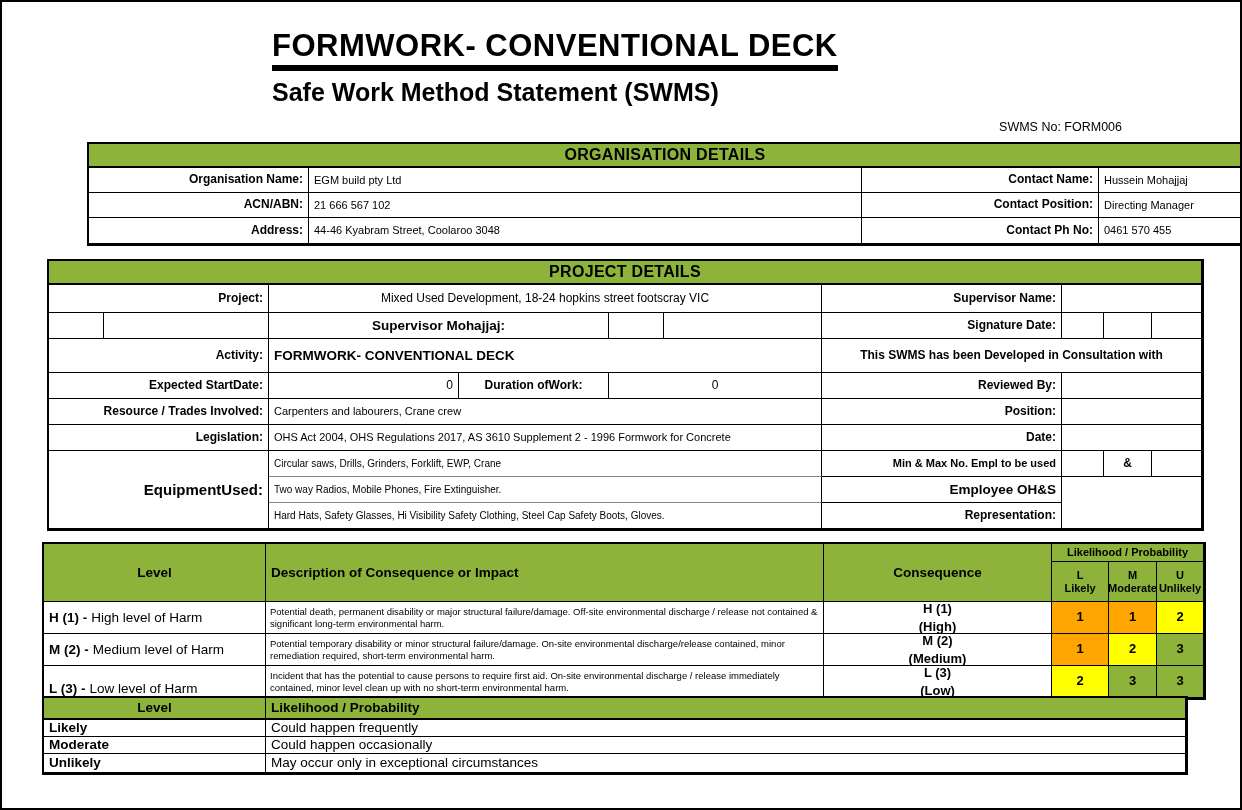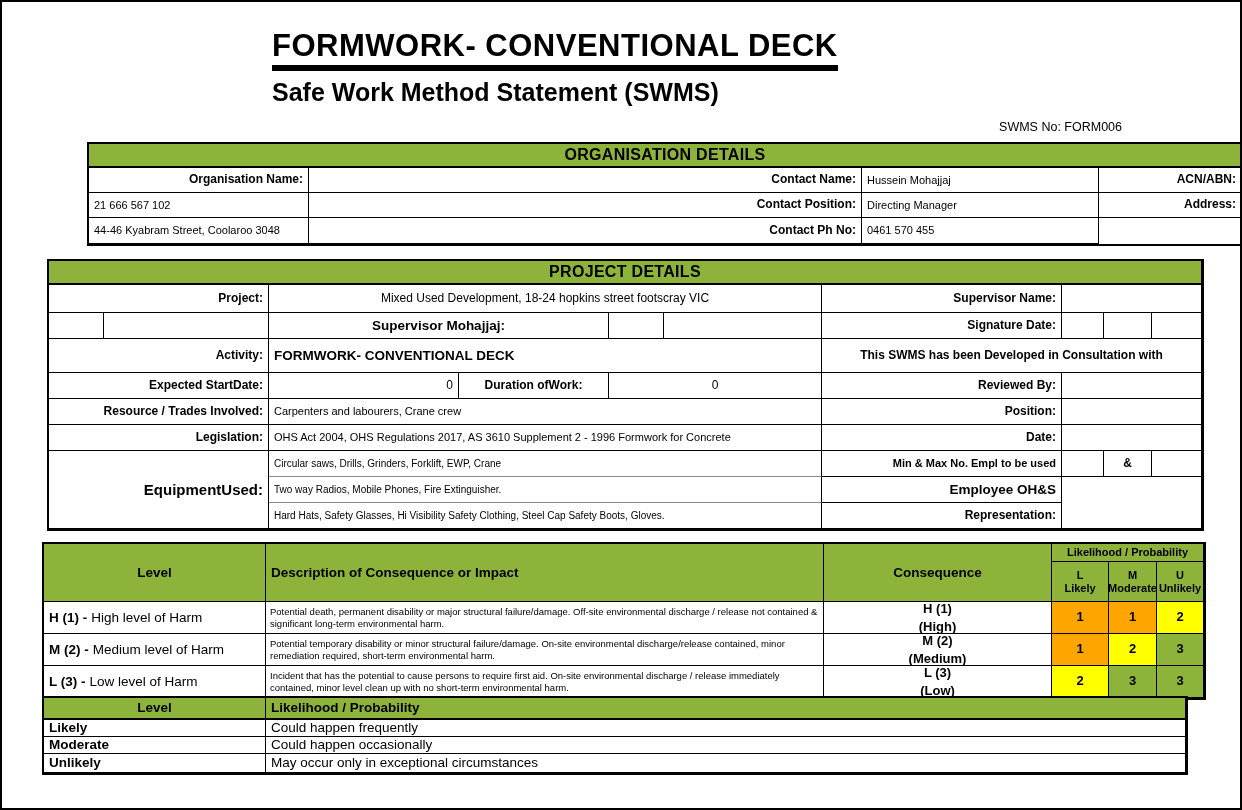--- a/index.html
+++ b/index.html
@@ -67,20 +67,21 @@
 <div class="title-block">
   <div class="doc-title">FORMWORK- CONVENTIONAL DECK</div>
   <div class="doc-subtitle">Safe Work Method Statement (SWMS)</div>
 </div>
 <div class="swms-no">SWMS No: FORM006</div>
 
 <div class="t org">
   <div class="c sec" style="grid-column:1/5;">ORGANISATION DETAILS</div>
 
   <div class="c lab">Organisation Name:</div>
+  <div class="c v11">EGM build pty Ltd</div>
   <div class="c lab">Contact Name:</div>
   <div class="c v11">Hussein Mohajjaj</div>
 
   <div class="c lab">ACN/ABN:</div>
   <div class="c v11">21 666 567 102</div>
   <div class="c lab">Contact Position:</div>
   <div class="c v11">Directing Manager</div>
 
   <div class="c lab">Address:</div>
   <div class="c v11">44-46 Kyabram Street, Coolaroo 3048</div>
@@ -180,21 +181,21 @@
   </div>
   <div class="c desc" style="grid-column:2;grid-row:4;">Potential temporary disability or minor structural failure/damage. On-site environmental discharge/release contained, minor remediation required, short-term environmental harm.</div>
   <div class="c cons" style="grid-column:3;grid-row:4;">
     <span>M (2)</span>
     <span>(Medium)</span>
   </div>
   <div class="c num" style="grid-column:4;grid-row:4;" data-color="orange">1</div>
   <div class="c num" style="grid-column:5;grid-row:4;" data-color="yellow">2</div>
   <div class="c num" style="grid-column:6;grid-row:4;" data-color="green">3</div>
 
-  <div class="c lvl" style="grid-column:1;grid-row:5;">
+  <div class="c lvl" style="grid-column:1;grid-row:5;align-items:flex-end;">
     <b>L (3) -</b>
     <span>Low level of Harm</span>
   </div>
   <div class="c desc" style="grid-column:2;grid-row:5;">Incident that has the potential to cause persons to require first aid. On-site environmental discharge / release immediately contained, minor level clean up with no short-term environmental harm.</div>
   <div class="c cons" style="grid-column:3;grid-row:5;">
     <span>L (3)</span>
     <span>(Low)</span>
   </div>
   <div class="c num" style="grid-column:4;grid-row:5;" data-color="yellow">2</div>
   <div class="c num" style="grid-column:5;grid-row:5;" data-color="green">3</div>

